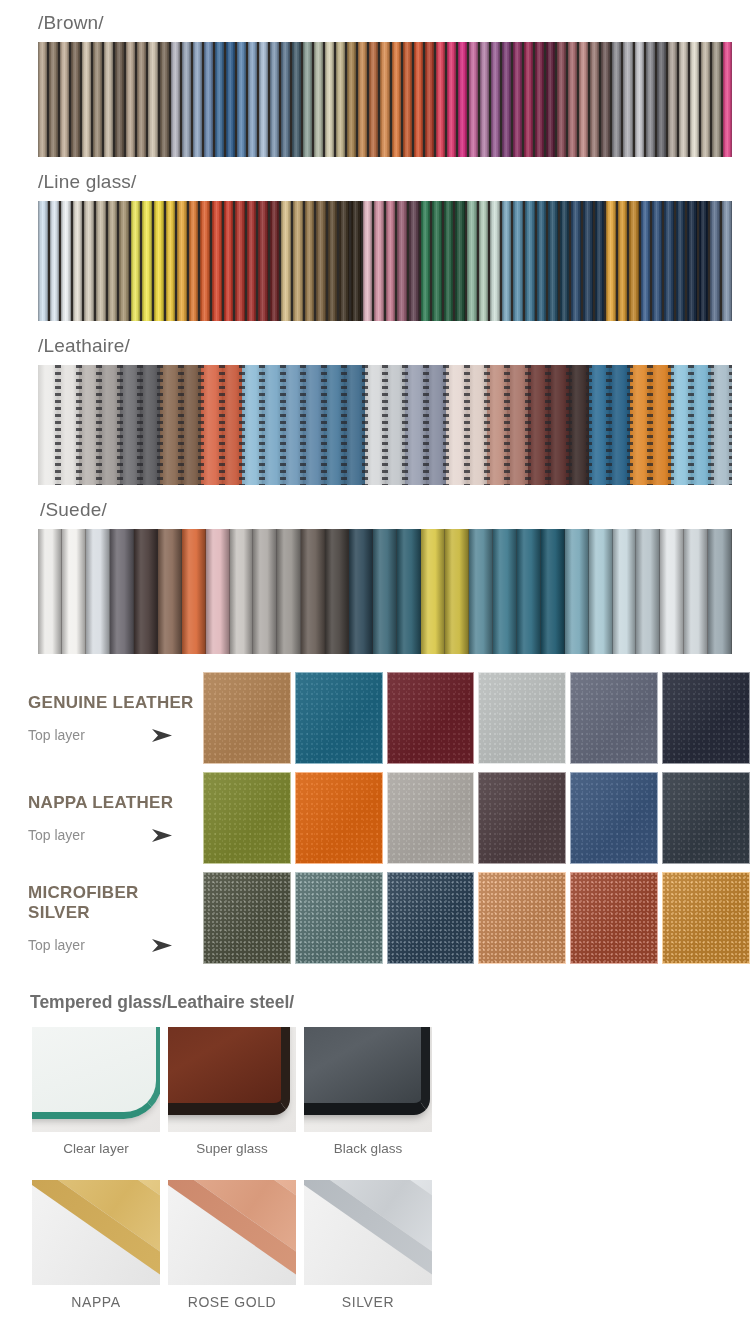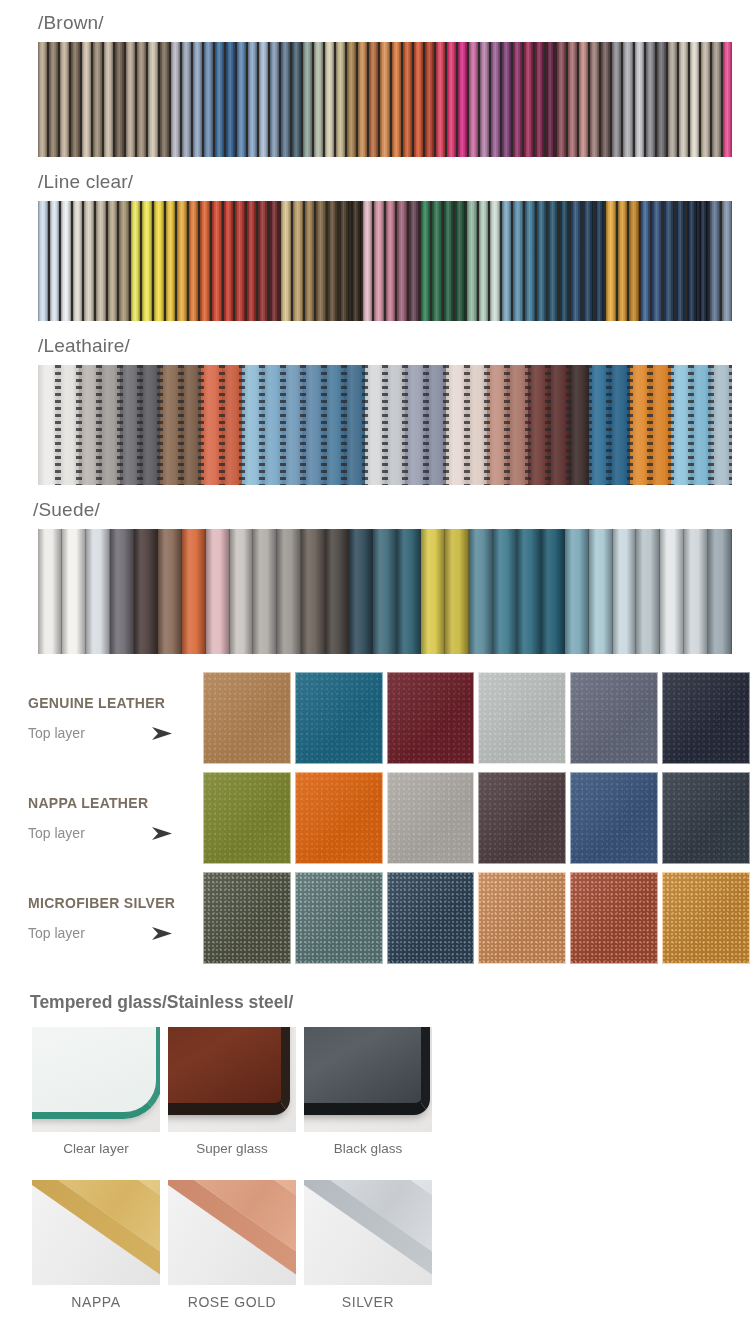--- a/index.html
+++ b/index.html
@@ -88,21 +88,21 @@
   }
   .leather-label {
     width: 175px;
     flex: 0 0 175px;
     display: flex;
     flex-direction: column;
     justify-content: center;
     gap: 14px;
   }
   .leather-name {
-    font-size: 14px;
+    font-size: 17px;
     font-weight: bold;
     color: #7a6e60;
     letter-spacing: .3px;
   }
   .leather-sub-wrap {
     display: flex;
     align-items: center;
     justify-content: space-between;
     padding-right: 28px;
   }
@@ -348,21 +348,21 @@
           <div class="gap"></div>
           <div class="col roll" style="background: rgb(194, 184, 166);"></div>
           <div class="gap"></div>
           <div class="col roll" style="background: rgb(163, 154, 138);"></div>
           <div class="gap"></div>
           <div class="col roll" style="background: rgb(232, 74, 143);"></div>
         </div>
       </div>
     </div>
     <div class="fabric-section">
-      <div class="fabric-title" style="margin: 14px 0px 8px;">/Line clear/</div>
+      <div class="fabric-title" style="margin: 14px 0px 8px;">/Line glass/</div>
       <div class="strip" style="height: 120px; margin: 0px 18px 0px 38px;">
         <div class="cols">
           <div class="col roll" style="background: rgb(207, 224, 239);"></div>
           <div class="gap"></div>
           <div class="col roll" style="background: rgb(221, 232, 242);"></div>
           <div class="gap"></div>
           <div class="col roll" style="background: rgb(238, 242, 245);"></div>
           <div class="gap"></div>
           <div class="col roll" style="background: rgb(230, 224, 212);"></div>
           <div class="gap"></div>
@@ -515,21 +515,21 @@
           <div class="col" style="background: rgb(36, 95, 134);"></div>
           <div class="col" style="background: rgb(224, 138, 46);"></div>
           <div class="col" style="background: rgb(217, 127, 34);"></div>
           <div class="col" style="background: rgb(143, 196, 220);"></div>
           <div class="col" style="background: rgb(122, 180, 208);"></div>
           <div class="col" style="background: rgb(168, 188, 200);"></div>
         </div>
       </div>
     </div>
     <div class="fabric-section">
-      <div class="fabric-title" style="margin: 14px 1px 8px; padding-left: 32px;">/Suede/</div>
+      <div class="fabric-title" style="margin: 14px 8px 8px; padding-left: 32px;">/Suede/</div>
       <div class="strip" style="height: 125px; margin: 0px 18px 0px 38px;">
         <div class="cols suede">
           <div class="col" style="background: rgb(236, 235, 232);"></div>
           <div class="col" style="background: rgb(242, 241, 238);"></div>
           <div class="col" style="background: rgb(216, 221, 226);"></div>
           <div class="col" style="background: rgb(110, 106, 114);"></div>
           <div class="col" style="background: rgb(74, 60, 58);"></div>
           <div class="col" style="background: rgb(138, 106, 88);"></div>
           <div class="col" style="background: rgb(217, 106, 58);"></div>
           <div class="col" style="background: rgb(224, 184, 188);"></div>
@@ -667,21 +667,21 @@
         </div>
         <div class="swatch grainy" style="background: rgb(237, 162, 58);">
           <span class="tex"></span>
           <span class="sheen"></span>
         </div>
       </div>
     </div>
   </div>
 
 <div>
-  <div class="hard-title">Tempered glass/Stainless steel/</div>
+  <div class="hard-title">Tempered glass/Leathaire steel/</div>
   <div class="tile-row" id="glass-row">
       <div class="tile-col">
         <div class="tile clear-glass">
           <span class="g-bg"></span>
           <span class="g-panel"></span>
         </div>
         <div class="tile-caption">Clear layer</div>
       </div>
       <div class="tile-col">
         <div class="tile brown-glass">

